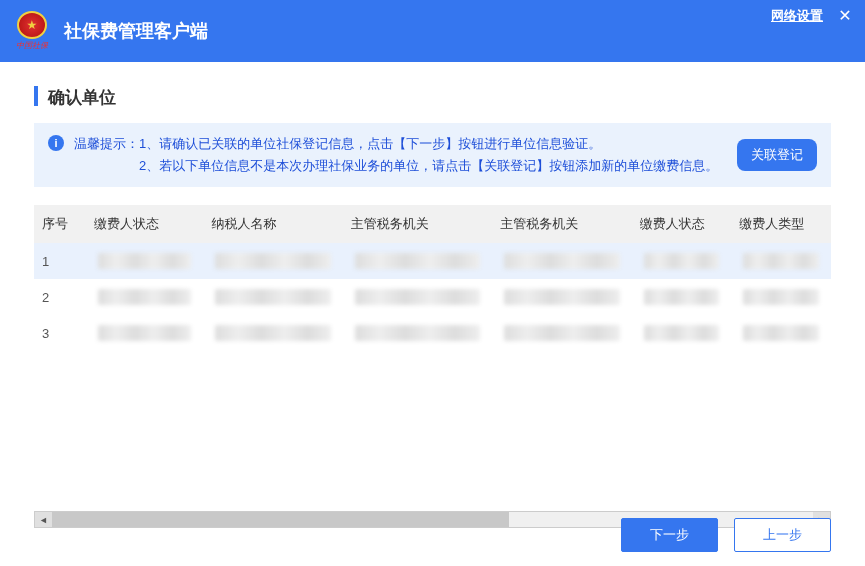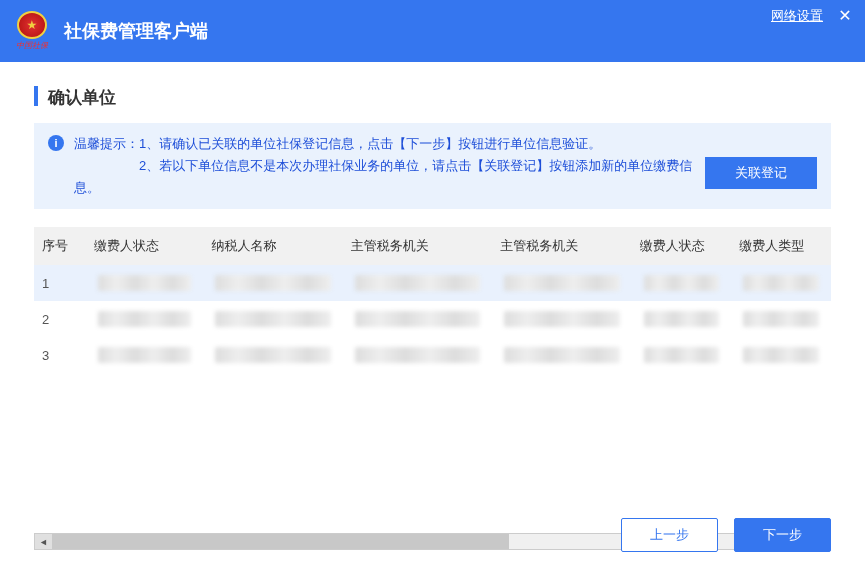--- a/index.html
+++ b/index.html
@@ -57,20 +57,21 @@
       top: 6px;
       display: flex;
       align-items: center;
       gap: 12px;
     }
     .network-link {
       color: #fff;
       text-decoration: underline;
       font-size: 13px;
       cursor: pointer;
+      font-weight: bold;
     }
     .close-btn {
       color: #fff;
       font-size: 16px;
       cursor: pointer;
       width: 20px;
       text-align: center;
     }
     
     .content {
@@ -118,26 +119,26 @@
     .info-text {
       flex: 1;
       color: #1d4ed8;
       line-height: 1.7;
       font-size: 13px;
     }
     .link-btn {
       background: #3576ef;
       color: #fff;
       border: none;
-      padding: 7px 30px;
-      font-size: 13px;
-      cursor: pointer;
-      border-radius: 0;
+      padding: 7px 14px;
+      font-size: 13px;
+      cursor: pointer;
+      border-radius: 8px;
       flex-shrink: 0;
-      margin-top: 24px;
+      margin-top: 6px;
     }
     
     .table-wrapper {
       border-bottom: 0;
     }
     .table {
       width: 100%;
       border-collapse: collapse;
     }
     .table thead th {
@@ -356,15 +357,15 @@
       <div class="hscroll-track">
         <div class="hscroll-thumb"></div>
       </div>
       <div class="hscroll-btn">►</div>
     </div>
   </div>
 
 </div>
 
 <div class="footer">
+  <button class="btn btn-primary">下一步</button>
   <button class="btn btn-secondary">上一步</button>
-  <button class="btn btn-primary">下一步</button>
 </div>
 
 </body></html>

